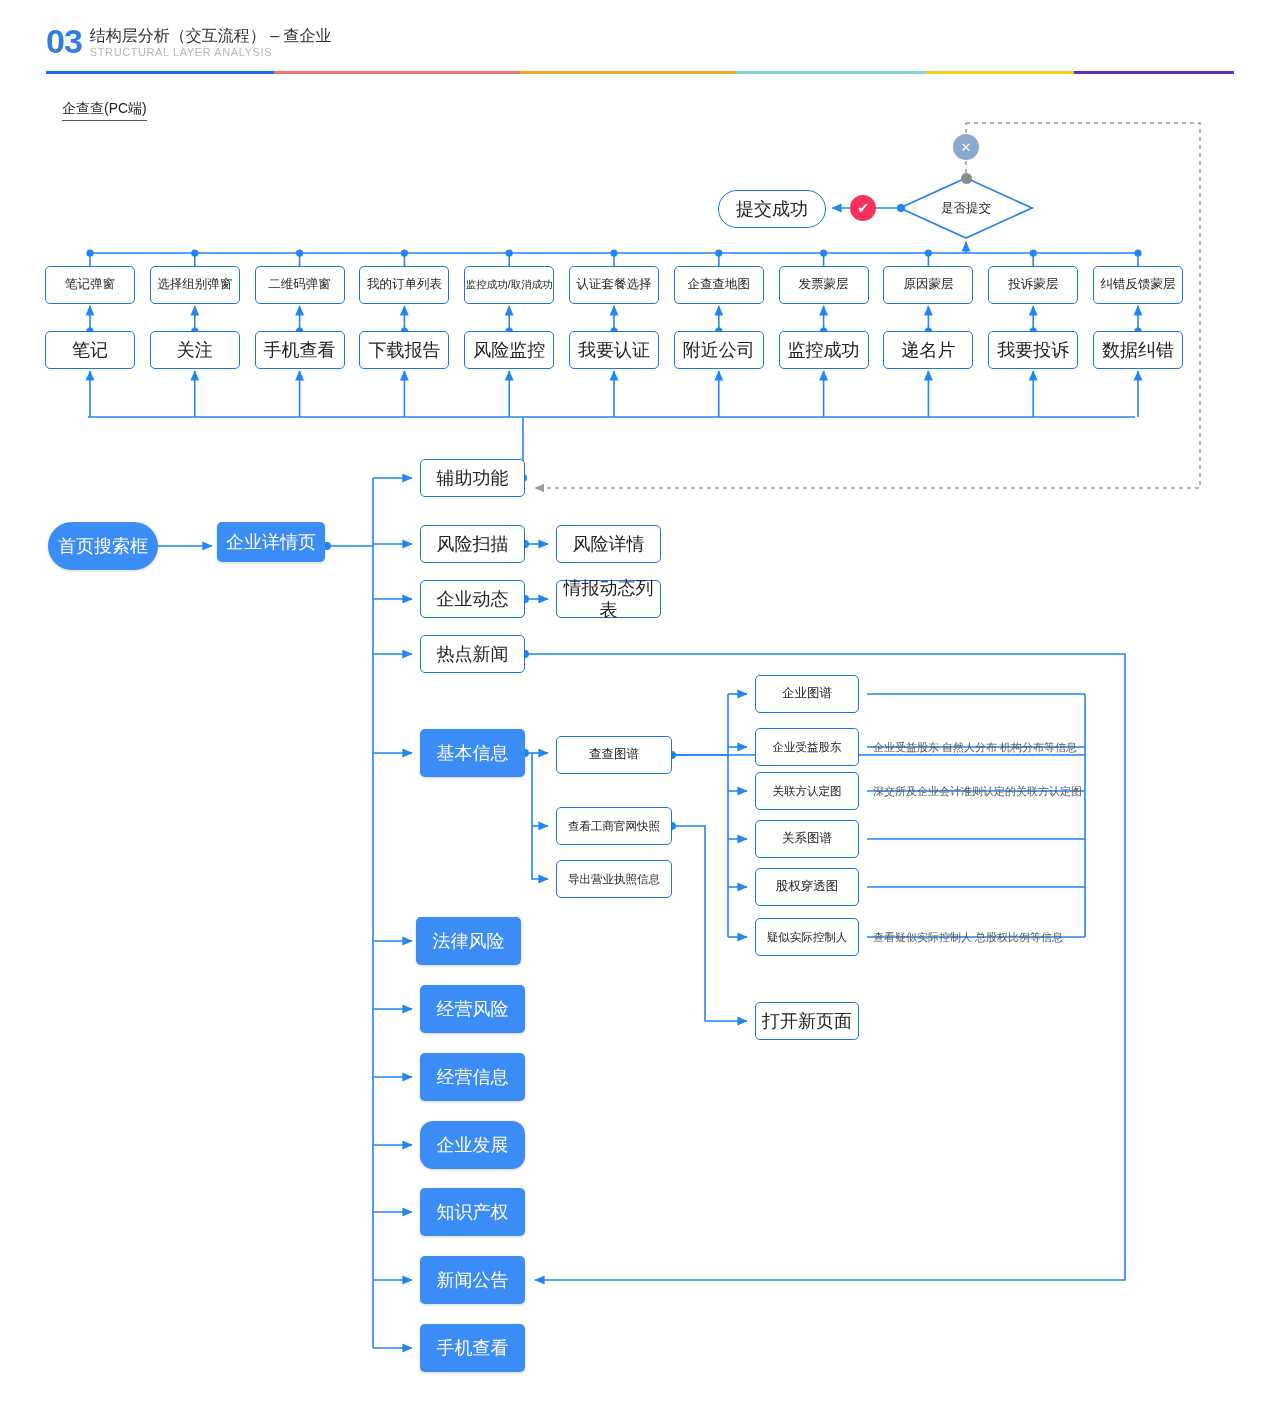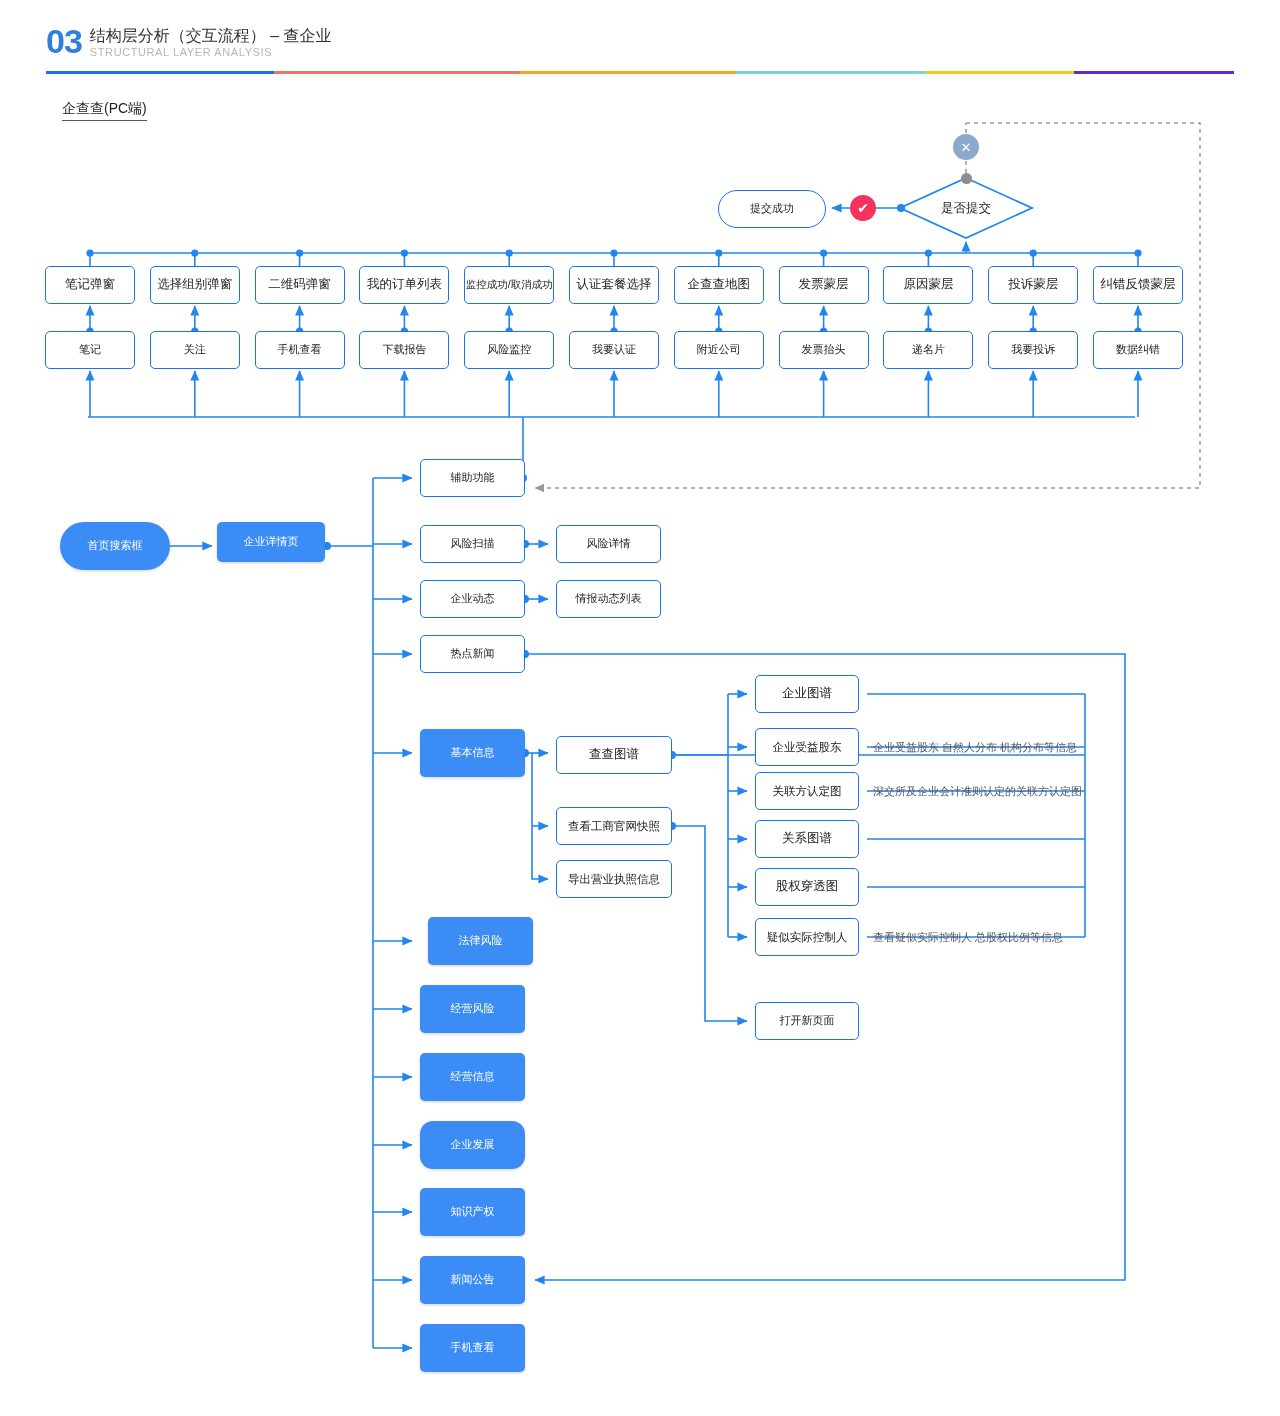--- a/index.html
+++ b/index.html
@@ -19,21 +19,21 @@
   .hdr-title{font-size:16px;color:#333;line-height:19px;white-space:nowrap;}
   .hdr-sub{font-size:11px;color:#b7b7b7;letter-spacing:.6px;line-height:13px;margin-top:1px;white-space:nowrap;}
   .rule{position:absolute;left:46px;top:71px;width:1188px;height:3px;display:flex;}
   .rule i{display:block;height:3px;}
 
   .page-sub{position:absolute;left:62px;top:100px;font-size:14px;color:#222;
             border-bottom:1px solid #555;padding-bottom:2px;}
 
   
   .node{position:absolute;box-sizing:border-box;display:flex;align-items:center;
-        justify-content:center;text-align:center;font-size:11px;line-height:1.25;}
+        justify-content:center;text-align:center;font-size:18px;line-height:1.25;}
   .n-white{background:#fff;border:1.6px solid #1a73e8;border-radius:5px;color:#222;}
   .n-blue{background:#3b8cf5;border:none;border-radius:5px;color:#fff;
           box-shadow:0 1px 3px rgba(0,0,0,.18);}
   .n-pill{background:#3b8cf5;border-radius:28px;color:#fff;
           box-shadow:0 1px 3px rgba(0,0,0,.18);}
   .n-round{background:#fff;border:1.6px solid #1a73e8;border-radius:22px;color:#222;}
 
   
   .diamond{position:absolute;}
   .diamond .dlabel{position:absolute;left:0;top:0;width:100%;height:100%;
@@ -257,32 +257,32 @@
       <div class="node n-white" style="left: 464.2px; top: 331px; width: 90px; height: 38px;">
         <span>风险监控</span>
       </div>
       <div class="node n-white" style="left: 569px; top: 331px; width: 90px; height: 38px;">
         <span>我要认证</span>
       </div>
       <div class="node n-white" style="left: 673.8px; top: 331px; width: 90px; height: 38px;">
         <span>附近公司</span>
       </div>
       <div class="node n-white" style="left: 778.6px; top: 331px; width: 90px; height: 38px;">
-        <span>发票抬头</span>
+        <span>监控成功</span>
       </div>
       <div class="node n-white" style="left: 883.4px; top: 331px; width: 90px; height: 38px;">
         <span>递名片</span>
       </div>
       <div class="node n-white" style="left: 988.2px; top: 331px; width: 90px; height: 38px;">
         <span>我要投诉</span>
       </div>
       <div class="node n-white" style="left: 1093px; top: 331px; width: 90px; height: 38px;">
         <span>数据纠错</span>
       </div>
-      <div class="node n-pill" style="left: 60px; top: 522px; width: 110px; height: 48px;">
+      <div class="node n-pill" style="left: 48px; top: 522px; width: 110px; height: 48px;">
         <span>首页搜索框</span>
       </div>
       <div class="node n-blue" style="left: 217px; top: 522px; width: 108px; height: 40px;">
         <span>企业详情页</span>
       </div>
       <div class="node n-white" style="left: 420px; top: 459px; width: 105px; height: 38px;">
         <span>辅助功能</span>
       </div>
       <div class="node n-white" style="left: 420px; top: 525px; width: 105px; height: 38px;">
         <span>风险扫描</span>
@@ -328,21 +328,21 @@
       </div>
       <div class="node n-white" style="left: 755px; top: 918px; width: 104px; height: 38px; font-size: 11.5px;">
         <span>疑似实际控制人</span>
       </div>
       <div class="anno" style="left: 873px; top: 740px;">企业受益股东 自然人分布 机构分布等信息</div>
       <div class="anno" style="left: 873px; top: 784px;">深交所及企业会计准则认定的关联方认定图</div>
       <div class="anno" style="left: 873px; top: 930px;">查看疑似实际控制人 总股权比例等信息</div>
       <div class="node n-white" style="left: 755px; top: 1002px; width: 104px; height: 38px;">
         <span>打开新页面</span>
       </div>
-      <div class="node n-blue" style="left: 428px; top: 917px; width: 105px; height: 48px;">
+      <div class="node n-blue" style="left: 416px; top: 917px; width: 105px; height: 48px;">
         <span>法律风险</span>
       </div>
       <div class="node n-blue" style="left: 420px; top: 985px; width: 105px; height: 48px;">
         <span>经营风险</span>
       </div>
       <div class="node n-blue" style="left: 420px; top: 1053px; width: 105px; height: 48px;">
         <span>经营信息</span>
       </div>
       <div class="node n-blue" style="left: 420px; top: 1121px; width: 105px; height: 48px; border-radius: 13px;">
         <span>企业发展</span>

